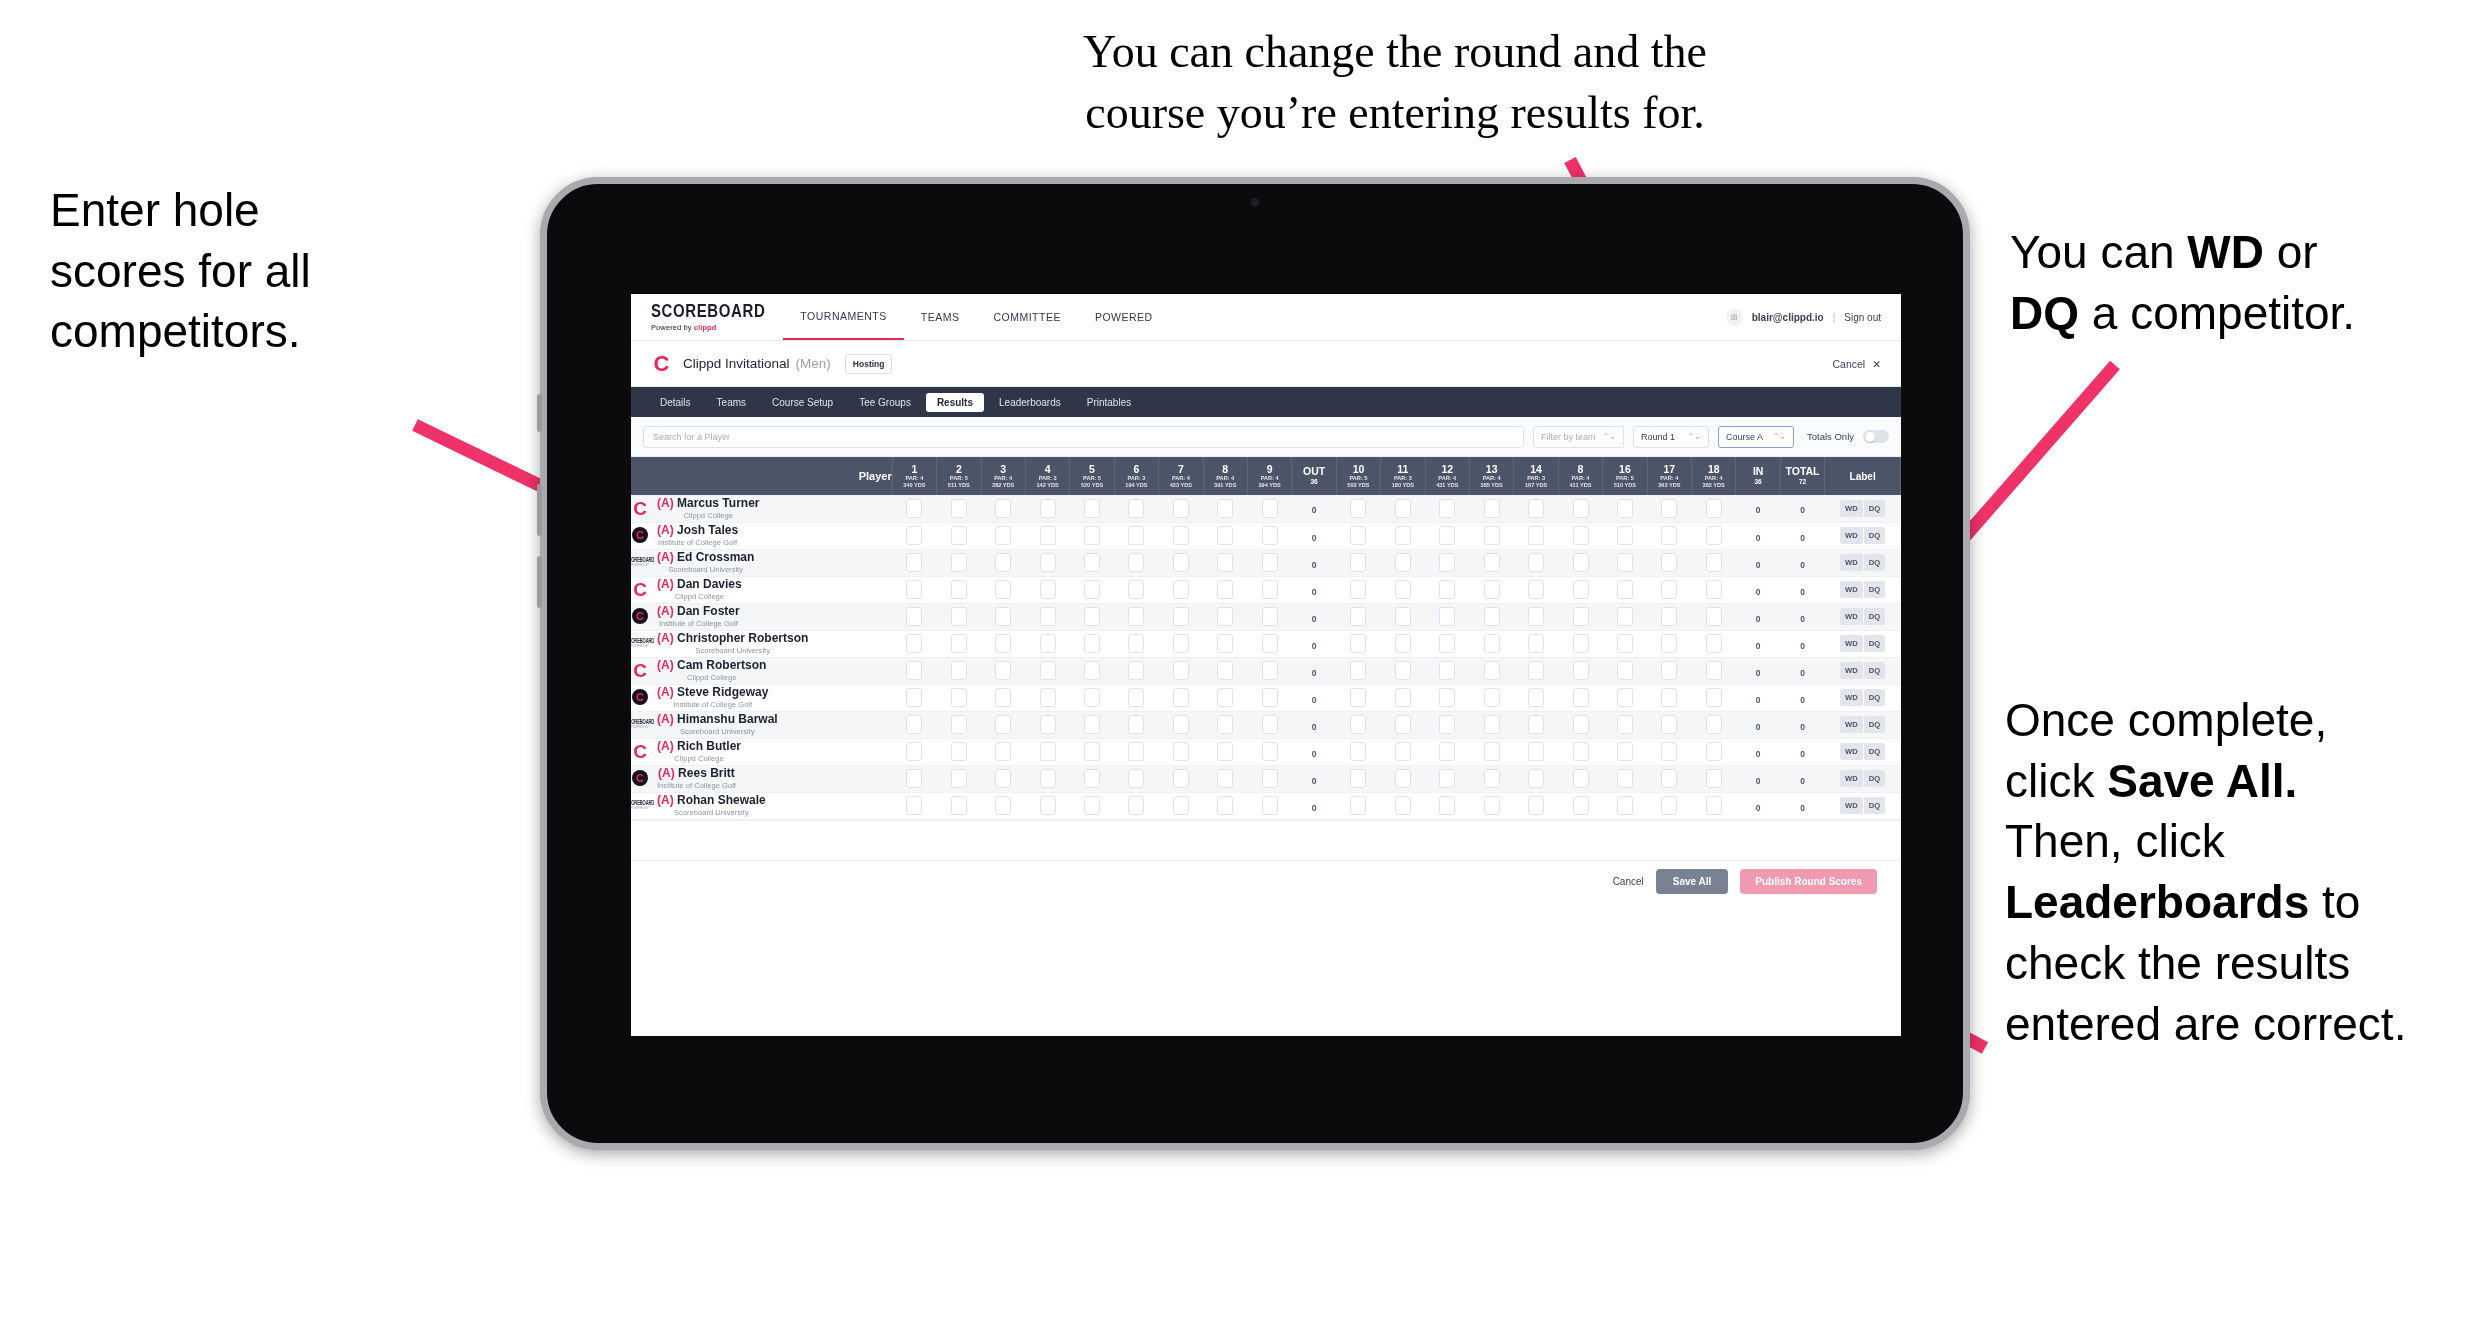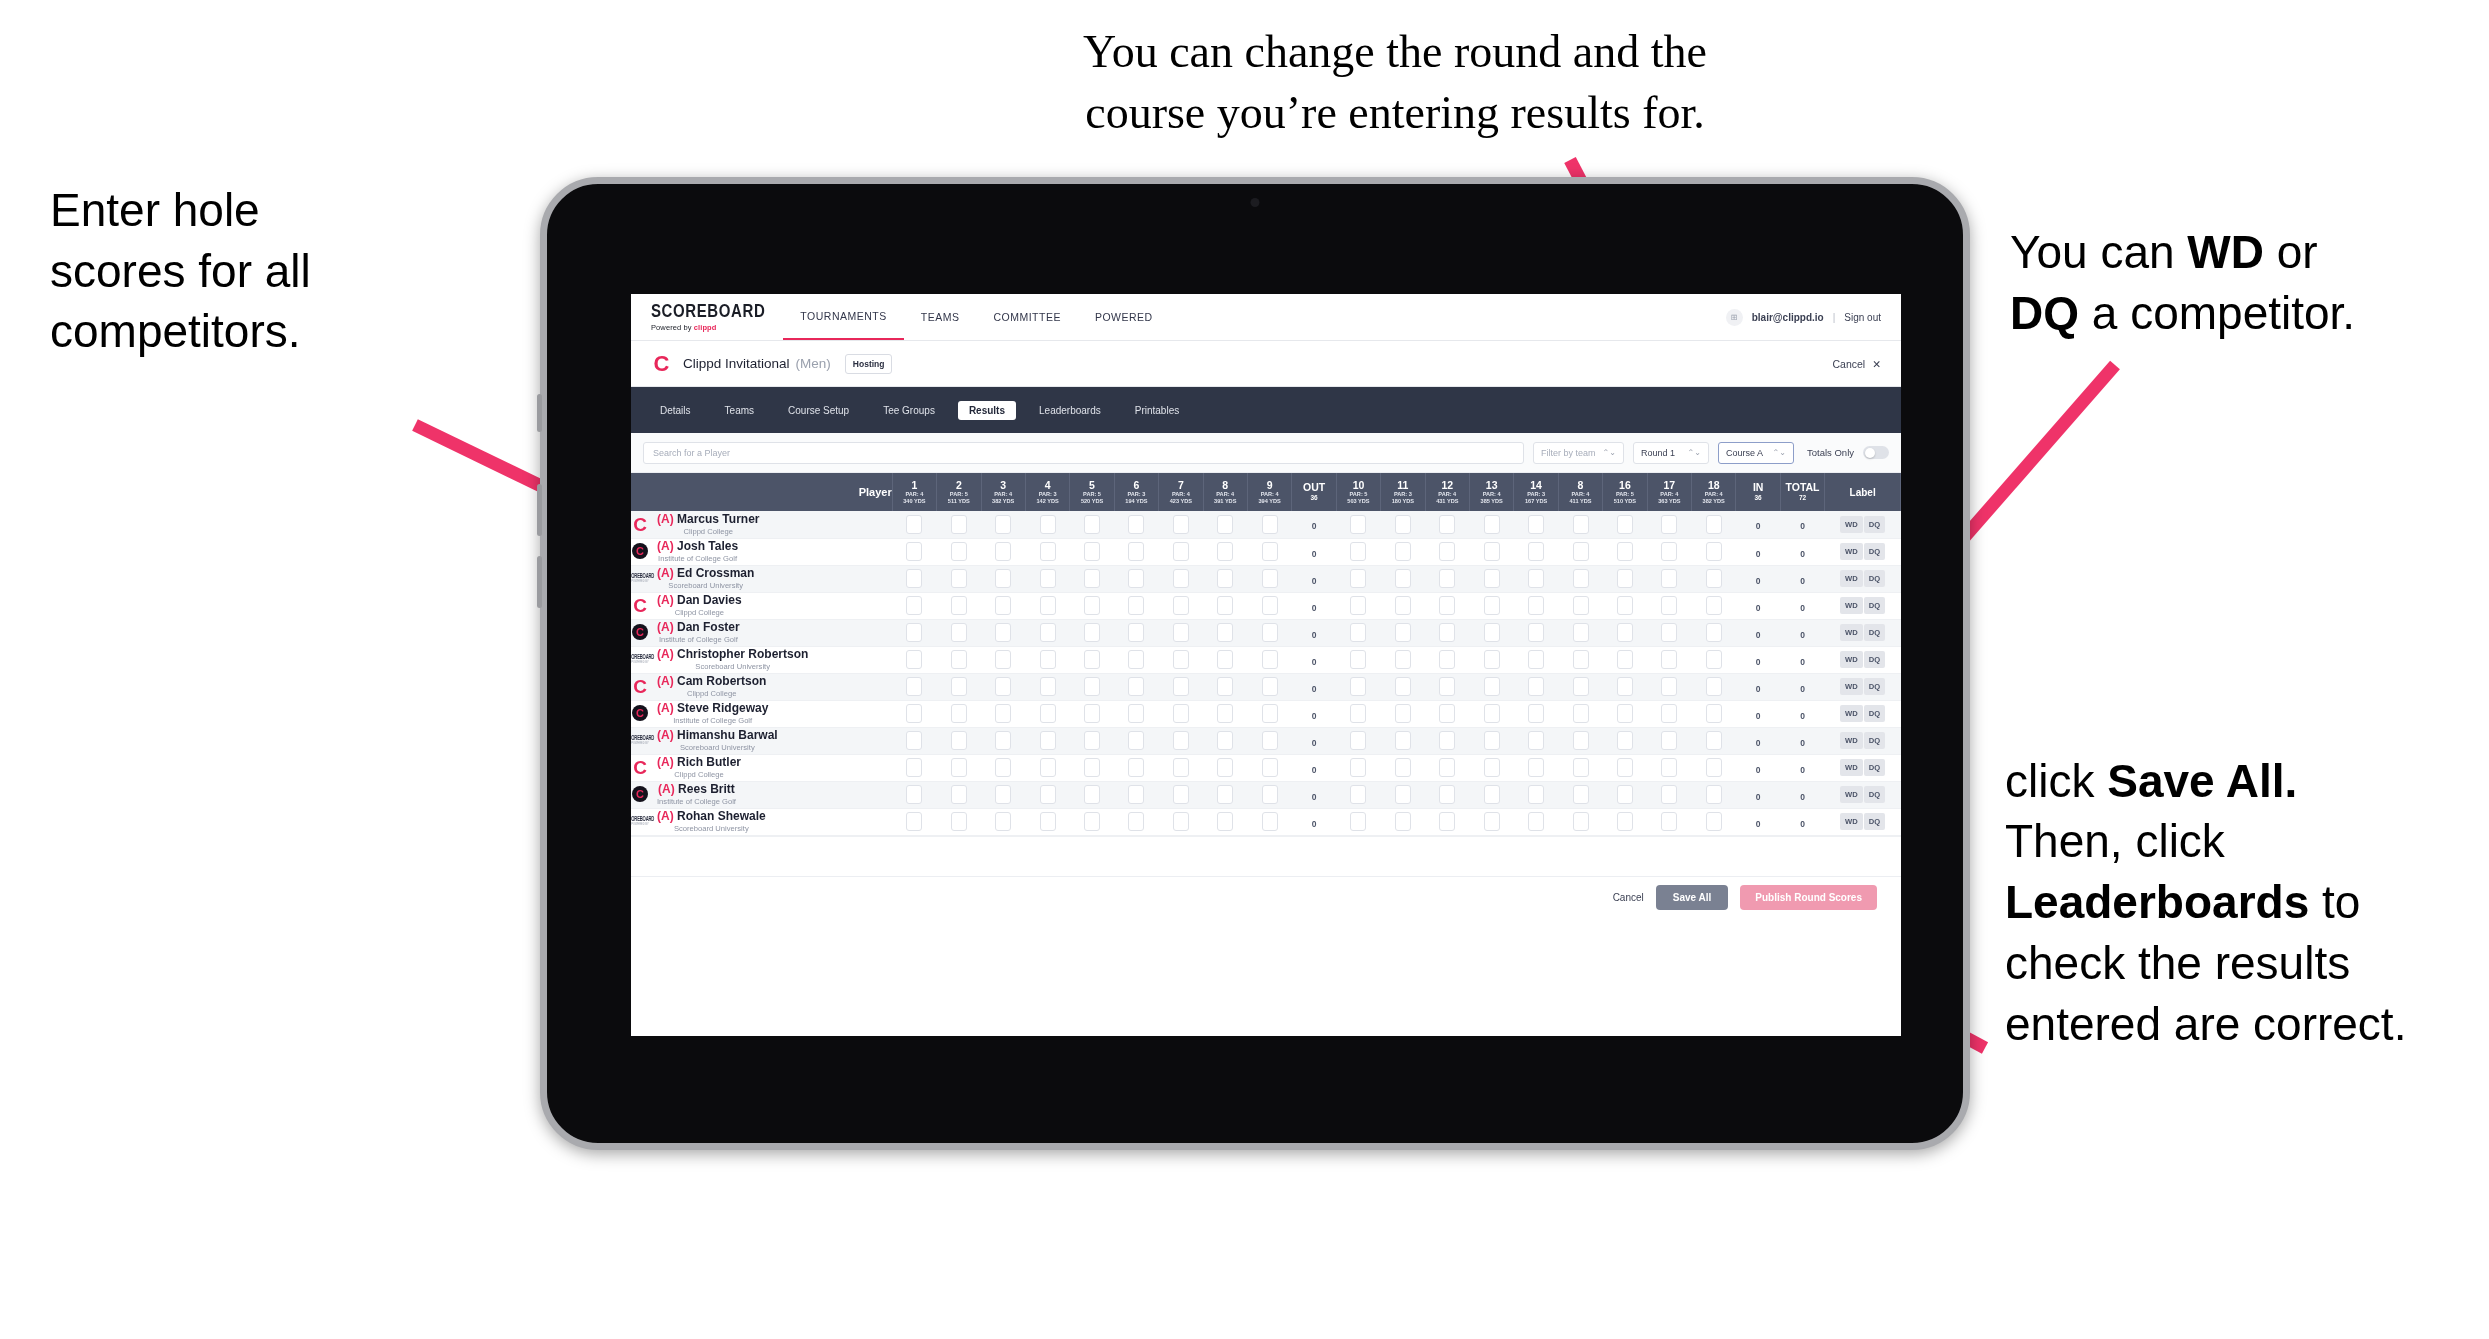--- a/index.html
+++ b/index.html
@@ -100,21 +100,21 @@
   .tname { font-size:13.5px; color:#1d2030; font-weight:500; }
   .tgender { font-size:13.5px; color:#9aa0ad; margin-left:6px; }
   .tbadge {
     margin-left:14px; font-size:8.5px; font-weight:700; color:#2b2f41;
     border:1px solid #d9dce3; border-radius:3px; padding:4px 7px; background:#fff;
   }
   .tcancel { margin-left:auto; display:flex; align-items:center; gap:7px; font-size:10.5px; color:#3a3f52; cursor:pointer; }
 
   
   .subnav {
-    height: 46px; background:#2f3647; display:flex; align-items:center; padding: 0 18px; gap: 12px;
+    height: 30px; background:#2f3647; display:flex; align-items:center; padding: 0 18px; gap: 4px;
   }
   .subnav-item {
     font-size:10px; color:#dfe2e9; padding: 4px 11px; border-radius:3px; cursor:pointer;
   }
   .subnav-item.active { background:#ffffff; color:#232839; font-weight:600; }
 
   
   .filterbar {
     height: 40px; background:#fafbfc; display:flex; align-items:center;
     padding: 0 12px; gap: 9px; border-bottom:1px solid #eceef2;
@@ -200,21 +200,21 @@
 
   <div class="callout c-top">You can change the round and the
 course you’re entering results for.</div>
   <div class="callout c-left">Enter hole
 scores for all
 competitors.</div>
 
   <div class="callout c-wd"><span>You can </span><b>WD</b><span> or
 </span><b>DQ</b><span> a competitor.</span></div>
 
-  <div class="callout c-save"><br><span>click </span><b>Save All.</b><br><span>Then, click</span><br><b>Leaderboards</b><span> to</span><br><span>check the results</span><br><span>entered are correct.</span></div>
+  <div class="callout c-save"><span>Once complete,</span><br><span>click </span><b>Save All.</b><br><span>Then, click</span><br><b>Leaderboards</b><span> to</span><br><span>check the results</span><br><span>entered are correct.</span></div>
 
   <svg class="arrow" style="left:1500px; top:150px; width:250px; height:270px;" viewBox="0 0 250 270">
     <defs>
         <marker id="mk1" markerWidth="7" markerHeight="7" refX="2" refY="3.5" orient="auto">
           <polygon points="0,0 7,3.5 0,7" fill="#ef3369"></polygon>
         </marker>
       </defs>
     <line x1="70" y1="10" x2="190" y2="240" stroke="#ef3369" stroke-width="13" marker-end="url(#mk1)"></line>
   </svg>
 

